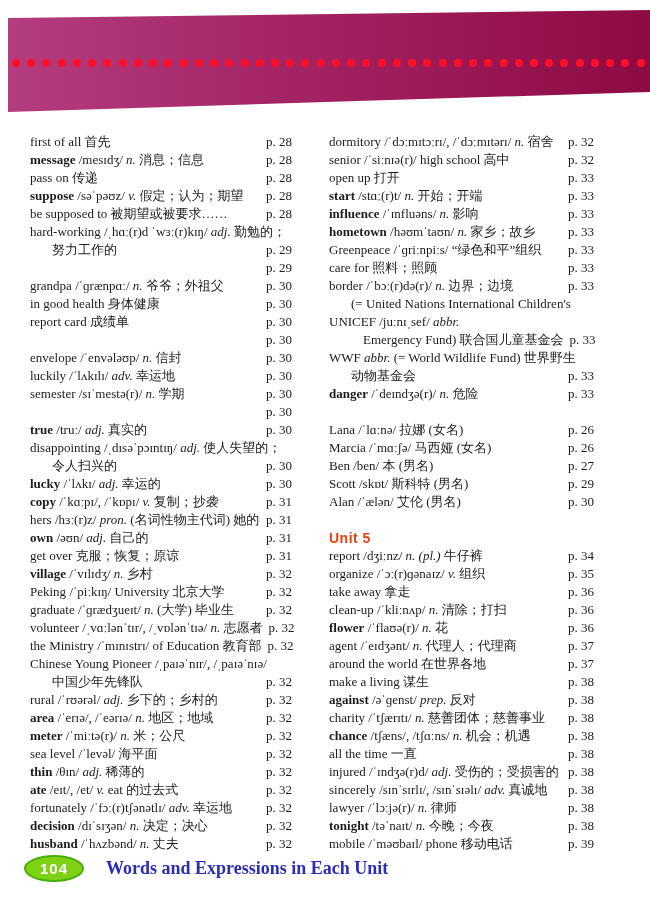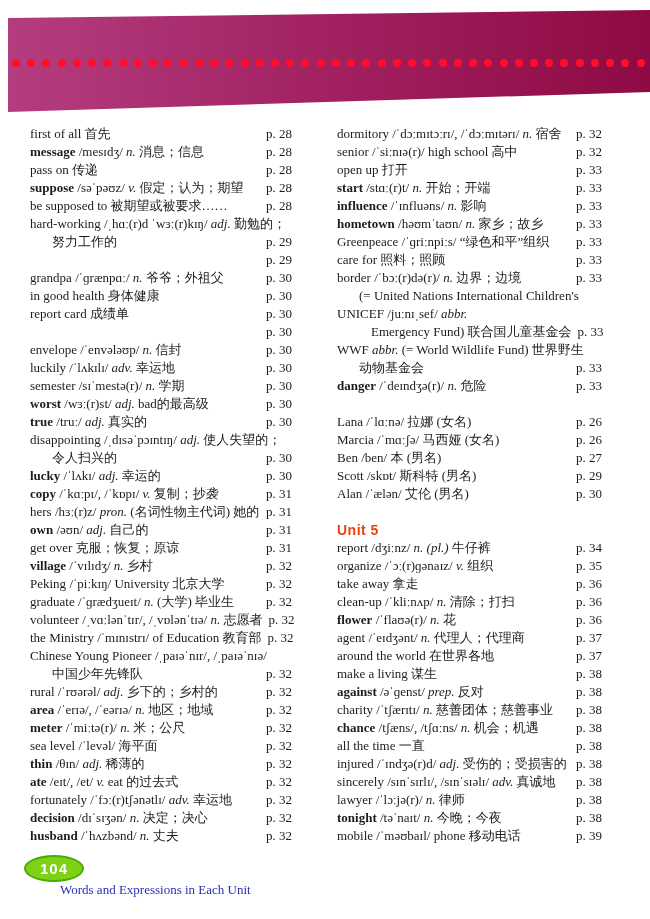--- a/index.html
+++ b/index.html
@@ -7,47 +7,47 @@
     width:650px;height:919px;background:#ffffff;position:relative;overflow:hidden;
     font-family:"Liberation Serif","DejaVu Serif",serif;color:var(--text,#1c1c1c);
   }
   .band{
     position:absolute;left:8px;top:8px;width:642px;height:106px;
     background:linear-gradient(90deg,var(--band-left,#b43d7f) 0%,#a22262 48%,var(--band-right,#8e0a43) 100%);
     clip-path:polygon(0 10px,100% 2px,100% 84px,0 104px);
   }
   .dots{position:absolute;left:4px;right:5px;top:51px;display:flex;justify-content:space-between;}
   .dot{width:8px;height:8px;border-radius:50%;background:var(--dot,#ff0e28);}
-  .content{position:absolute;top:125px;left:30px;display:flex;align-items:center;}
+  .content{position:absolute;top:133px;left:30px;display:flex;align-items:center;}
   .col{width:282px;}
-  .col.colr{width:285px;margin-left:25px;}
+  .col.colr{width:285px;margin-left:17px;}
   .row{display:flex;align-items:baseline;height:18px;line-height:18px;font-size:13px;white-space:nowrap;}
   .row.spacer{height:18px;}
   .t{flex:0 1 auto;}
   .ind1{padding-left:22px;}
   .ind2{padding-left:34px;}
   .pg{margin-left:auto;min-width:46px;text-align:left;padding-left:6px;flex:0 0 auto;}
   .hw{}
   .hw.b{font-weight:bold;}
   .pos{font-style:italic;}
   .unit-label{
     font-family:"Liberation Sans","DejaVu Sans",sans-serif;font-weight:bold;
     color:var(--unit-heading,#e8420e);font-size:14px;letter-spacing:.5px;
   }
-  .footer{position:absolute;top:855px;left:24px;display:flex;align-items:flex-start;flex-direction:column;}
+  .footer{position:absolute;top:855px;left:24px;display:flex;align-items:center;}
   .badge{
     width:60px;height:27px;border-radius:50%;
     background:var(--badge-fill,#7fd116);border:2px solid var(--badge-border,#46ae06);
     display:flex;align-items:center;justify-content:center;box-sizing:border-box;
     color:#ffffff;font-family:"Liberation Sans","DejaVu Sans",sans-serif;
     font-weight:bold;font-size:15px;letter-spacing:1px;
   }
   .ftitle{
-    margin-left:36px;color:var(--footer-title,#2b2eb5);
-    font-weight:normal;font-size:13px;font-family:"Liberation Serif","DejaVu Serif",serif;
+    margin-left:22px;color:var(--footer-title,#2b2eb5);
+    font-weight:bold;font-size:18px;font-family:"Liberation Serif","DejaVu Serif",serif;
   }
 </style>
 </head>
 <body style="--band-left: #b43d7f; --band-right: #8e0a43; --dot: #ff0e28; --unit-heading: #e8420e; --footer-title: #2b2eb5; --badge-fill: #7fd116; --badge-border: #46ae06; --text: #1c1c1c;">
 
 <div class="page">
 
   <div class="band">
     <div class="dots" id="dots">
         <div class="dot"></div>
@@ -149,21 +149,20 @@
         </div>
         <div class="row">
           <span class="t ind0"><span class="hw">luckily</span> <span class="ph">/ˈlʌkɪlɪ/</span> <span class="pos">adv.</span> <span class="gl">幸运地</span></span>
           <span class="pg">p. 30</span>
         </div>
         <div class="row">
           <span class="t ind0"><span class="hw">semester</span> <span class="ph">/sɪˈmestə(r)/</span> <span class="pos">n.</span> <span class="gl">学期</span></span>
           <span class="pg">p. 30</span>
         </div>
         <div class="row">
-          <span class="t ind0"><span class="hw b">worst</span> <span class="ph">/wɜː(r)st/</span> <span class="pos">adj.</span> <span class="gl">bad的最高级</span></span>
           <span class="pg">p. 30</span>
         </div>
         <div class="row">
           <span class="t ind0"><span class="hw b">true</span> <span class="ph">/truː/</span> <span class="pos">adj.</span> <span class="gl">真实的</span></span>
           <span class="pg">p. 30</span>
         </div>
         <div class="row">
           <span class="t ind0"><span class="hw">disappointing</span> <span class="ph">/ˌdɪsəˈpɔɪntɪŋ/</span> <span class="pos">adj.</span> <span class="gl">使人失望的；</span></span>
           <span class="pg"></span>
         </div>

